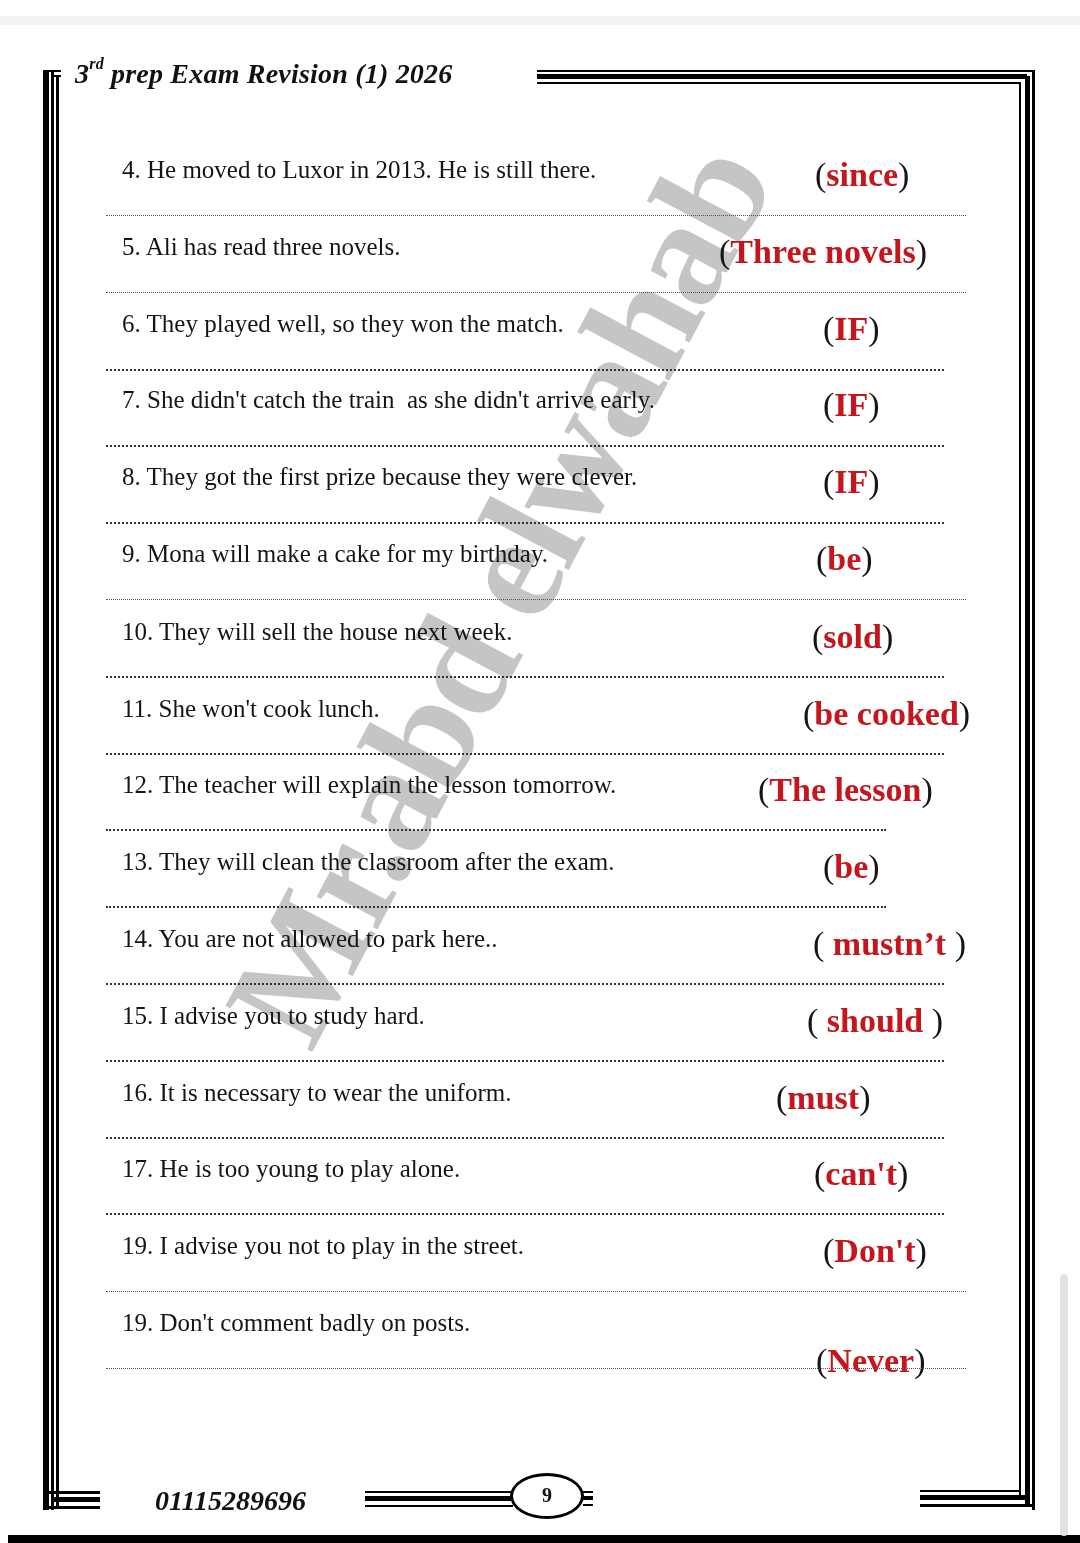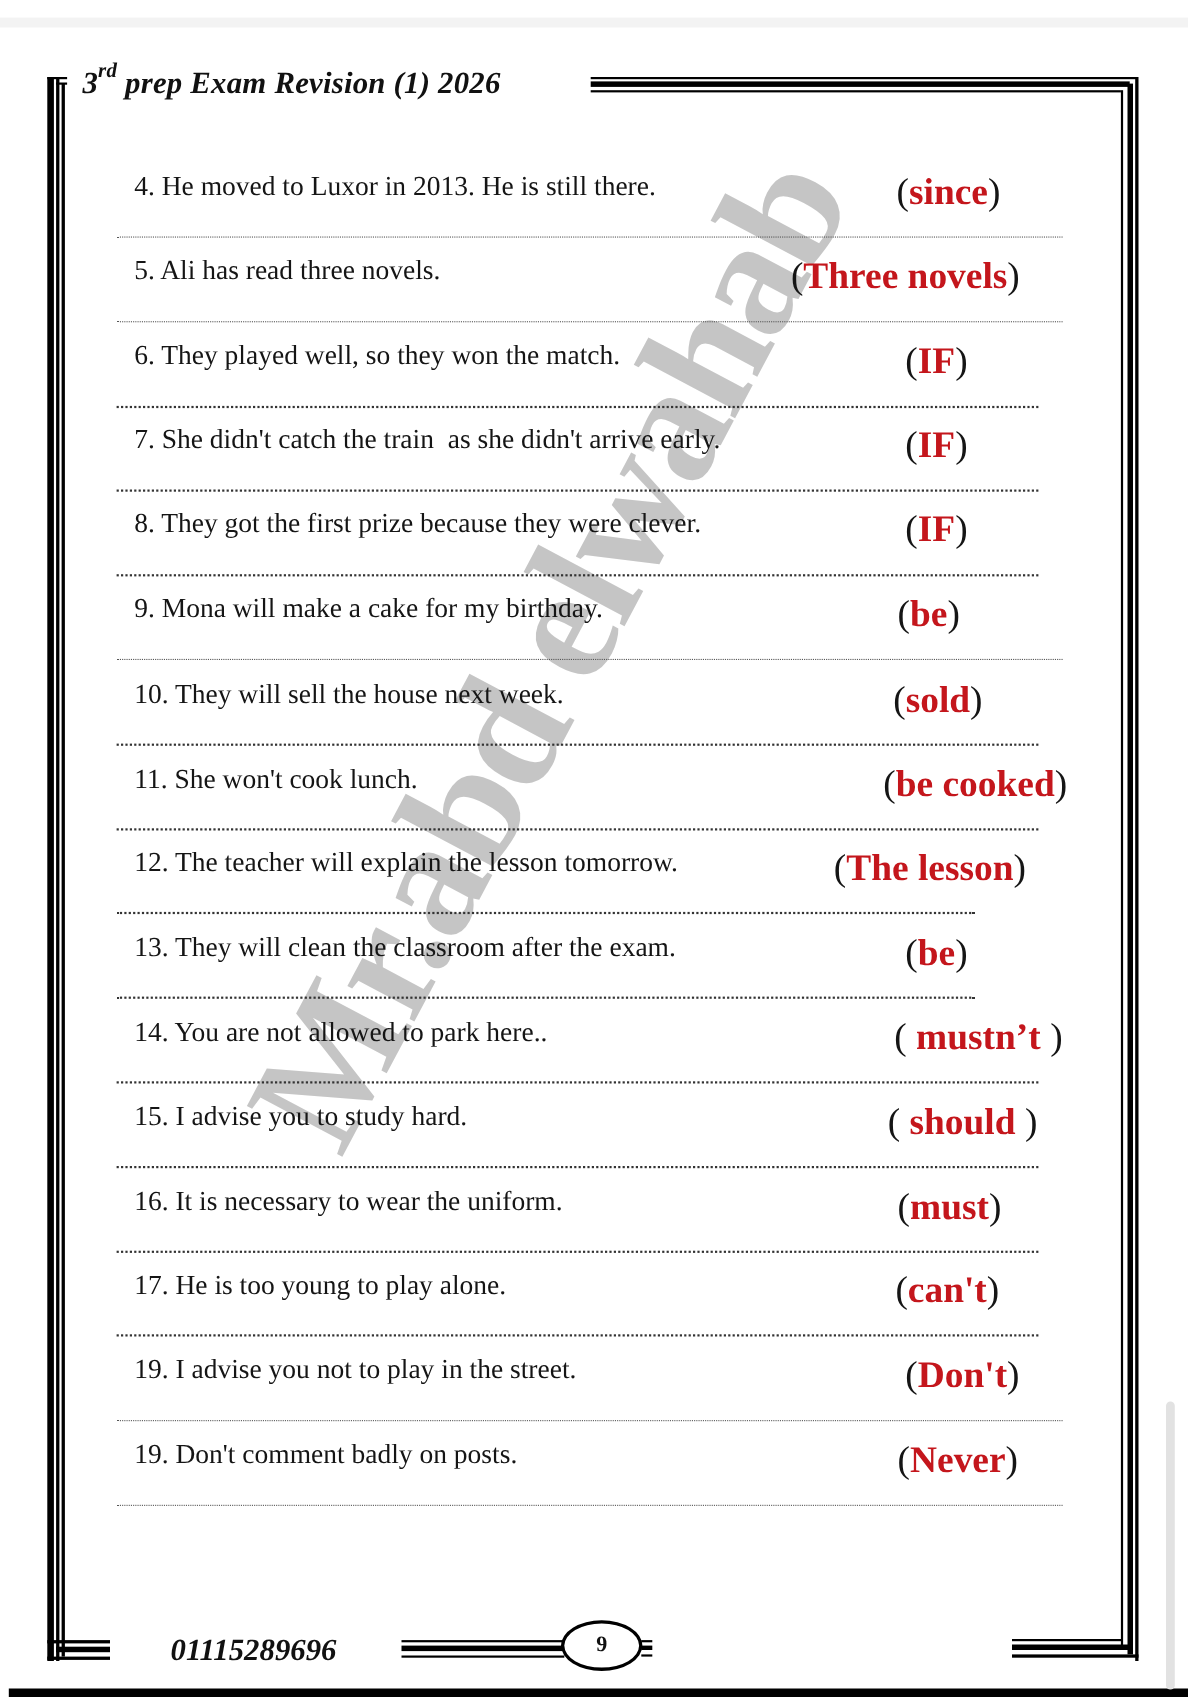--- a/index.html
+++ b/index.html
@@ -12,21 +12,21 @@
   .top-strip { position: absolute; left: 0; top: 16px; width: 1080px; height: 9px; background: #f3f3f3; }
 
   
   .bar { position: absolute; background: #000; }
 
   .title {
     position: absolute; left: 75px; top: 58px;
     font-size: 28px; font-weight: bold; font-style: italic; white-space: nowrap;
     letter-spacing: 0.2px;
   }
-  .title sup { font-size: 19px; position: relative; top: -4px; }
+  .title sup { font-size: 16px; position: relative; top: -4px; }
 
   .row { position: absolute; left: 0; width: 1080px; }
   .q {
     position: absolute; left: 122px; top: 0;
     font-size: 25px; white-space: nowrap; color: #151515;
   }
   .ans {
     position: absolute; top: 0; font-size: 34px; white-space: nowrap; color: #151515;
   }
   .ans b { color: #c4161c; font-weight: bold; }
@@ -173,39 +173,39 @@
   </div>
 
   <div class="row" style="top:1002px;">
     <div class="q"><span>15.</span> <span>I advise you to study hard.</span></div>
     <div class="ans" style="left:807px;white-space:pre;"><span>( </span><b>should</b><span> )</span></div>
     <div class="dots" style="top:58px;width:838px;"></div>
   </div>
 
   <div class="row" style="top:1079px;">
     <div class="q"><span>16.</span> <span>It is necessary to wear the uniform.</span></div>
-    <div class="ans" style="left:816px;"><span>(</span><b>must</b><span>)</span></div>
+    <div class="ans" style="left:776px;"><span>(</span><b>must</b><span>)</span></div>
     <div class="dots" style="top:58px;width:838px;"></div>
   </div>
 
   <div class="row" style="top:1155px;">
     <div class="q"><span>17.</span> <span>He is too young to play alone.</span></div>
     <div class="ans" style="left:814px;"><span>(</span><b>can't</b><span>)</span></div>
     <div class="dots" style="top:58px;width:838px;"></div>
   </div>
 
   <div class="row" style="top:1232px;">
     <div class="q"><span>19.</span> <span>I advise you not to play in the street.</span></div>
     <div class="ans" style="left:823px;"><span>(</span><b>Don't</b><span>)</span></div>
     <div class="dots fine" style="top:59px;width:860px;"></div>
   </div>
 
   <div class="row" style="top:1309px;">
     <div class="q"><span>19.</span> <span>Don't comment badly on posts.</span></div>
-    <div class="ans" style="left:816px;"><span>(</span><b>Never</b><span>)</span></div>
+    <div class="ans" style="left:816px;margin-top:33px;"><span>(</span><b>Never</b><span>)</span></div>
     <div class="dots fine" style="top:59px;width:860px;"></div>
   </div>
 
 </div>
 
 <div class="footer-phone-left">01115289696</div>
 <div class="page-oval">9</div>
 <div class="footer-right">
 </div>
 

